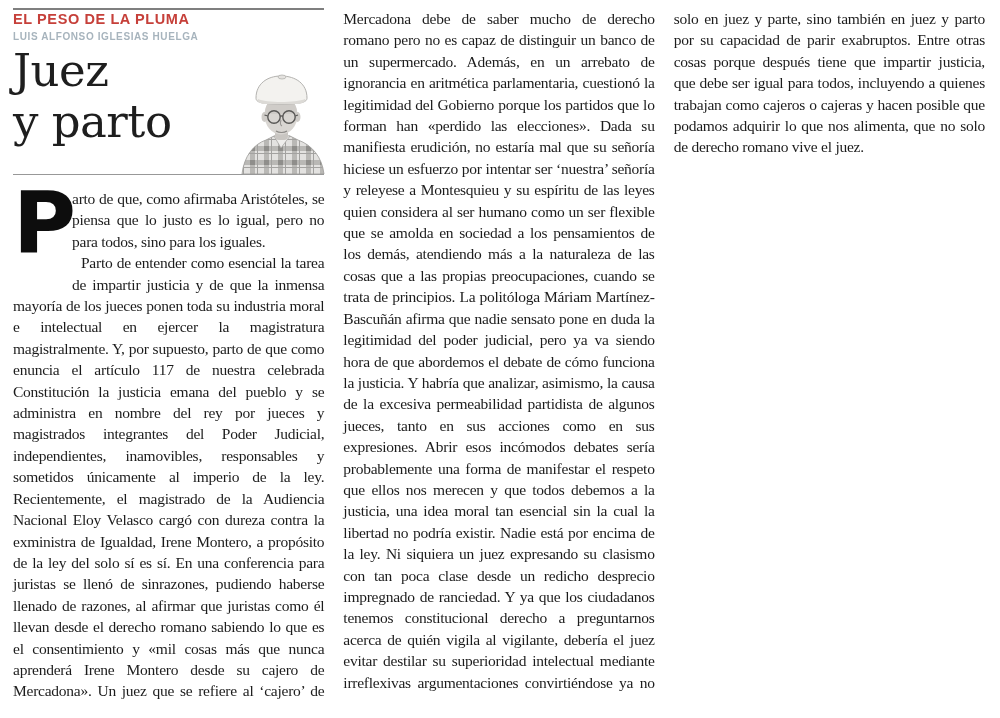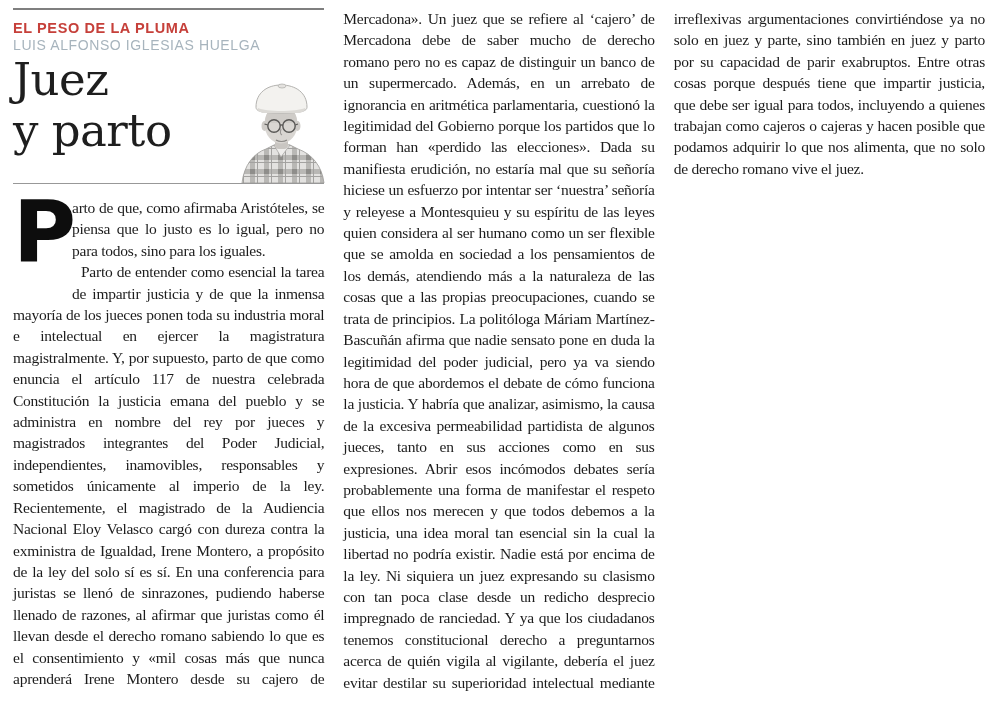--- a/index.html
+++ b/index.html
@@ -21,37 +21,37 @@
     color:#1c1c1c;
     font-size:15.5px;
     line-height:21.4px;
     letter-spacing:-0.25px;
     hyphens:auto;
   }
   .col-header {
     position:relative;
     border-top:2px solid #7f7f7f;
     border-bottom:1px solid #989898;
-    padding:10px 0 27px 0;
+    padding:1px 0 27px 0;
     margin-bottom:13px;
     break-inside:avoid;
     text-align:left;
   }
   .kicker {
     font-family:"Liberation Sans", sans-serif;
     font-weight:bold;
     font-size:14.5px;
     line-height:17px;
     letter-spacing:0.6px;
     color:#c6403a;
   }
   .byline {
     font-family:"Liberation Sans", sans-serif;
-    font-weight:normal;
-    font-size:14px;
+    font-weight:bold;
+    font-size:10px;
     line-height:17px;
     letter-spacing:0.6px;
     color:#a7b4bd;
   }
   .title {
     font-family:"DejaVu Serif", serif;
     font-weight:normal;
     font-size:45px;
     line-height:51px;
     letter-spacing:-0.5px;

